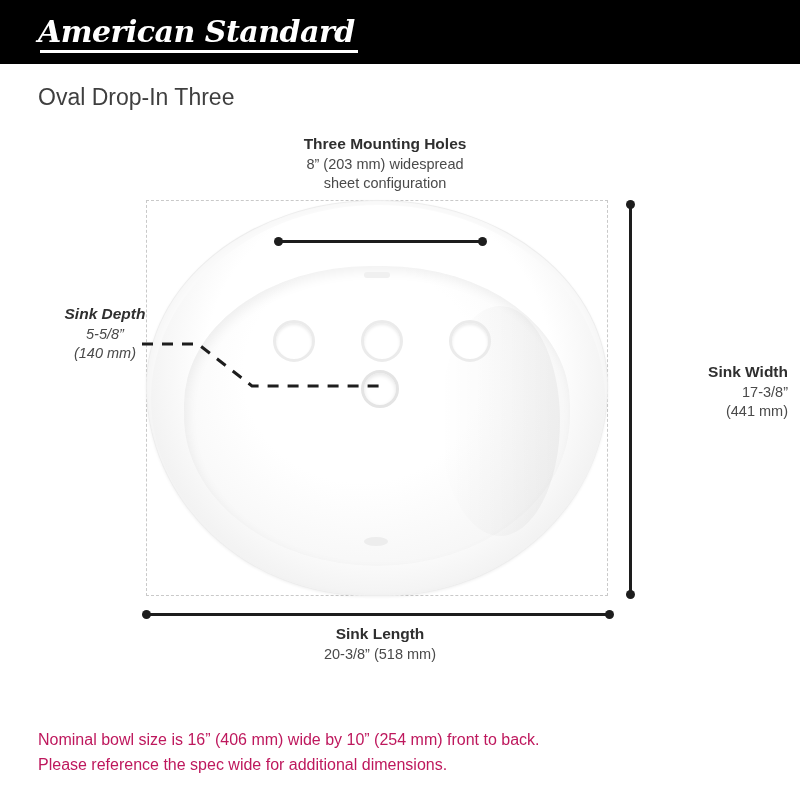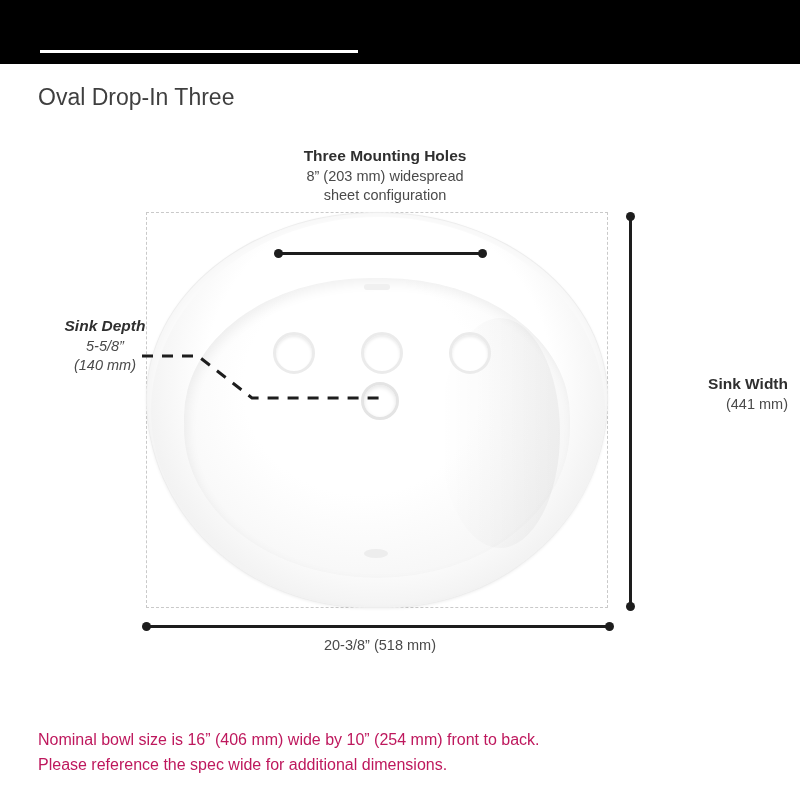--- a/index.html
+++ b/index.html
@@ -56,21 +56,21 @@
     top: 84px;
     font-size: 23px;
     color: #3f3f3f;
     font-weight: normal;
   }
 
   
   .diagram {
     position: absolute;
     left: 0;
-    top: 124px;
+    top: 112px;
     width: 720px;
     height: 560px;
   }
 
   
   .bbox {
     position: absolute;
     left: 146px;
     top: 88px;
     width: 462px;
@@ -254,20 +254,21 @@
     line-height: 1.55;
     color: #be185d;
   }
 </style>
 </head>
 <body>
 
 <div class="page">
 
   <div class="brandbar">
+    <div class="logo">American Standard</div>
     <div class="logo-underline"></div>
   </div>
 
   <div class="page-title">Oval Drop-In Three</div>
 
   <div class="diagram">
 
     <div class="bbox"></div>
 
     <div class="sink-wrap">
@@ -303,24 +304,26 @@
     </svg>
 
     <div class="lbl lbl-holes">
       <span class="hdr">Three Mounting Holes</span>
       <span class="sub">8” (203 mm) widespread</span>
       <span class="sub">sheet configuration</span>
     </div>
 
     <div class="lbl lbl-width">
       <span class="hdr">Sink Width</span>
+      <span class="sub">17-3/8”</span>
       <span class="sub">(441 mm)</span>
     </div>
 
     <div class="lbl lbl-length">
+      <span class="hdr">Sink Length</span>
       <span class="sub">20-3/8” (518 mm)</span>
     </div>
 
     <div class="lbl lbl-depth">
       <span class="hdr">Sink Depth</span>
       <span class="sub">5-5/8”</span>
       <span class="sub">(140 mm)</span>
     </div>
   </div>
 

